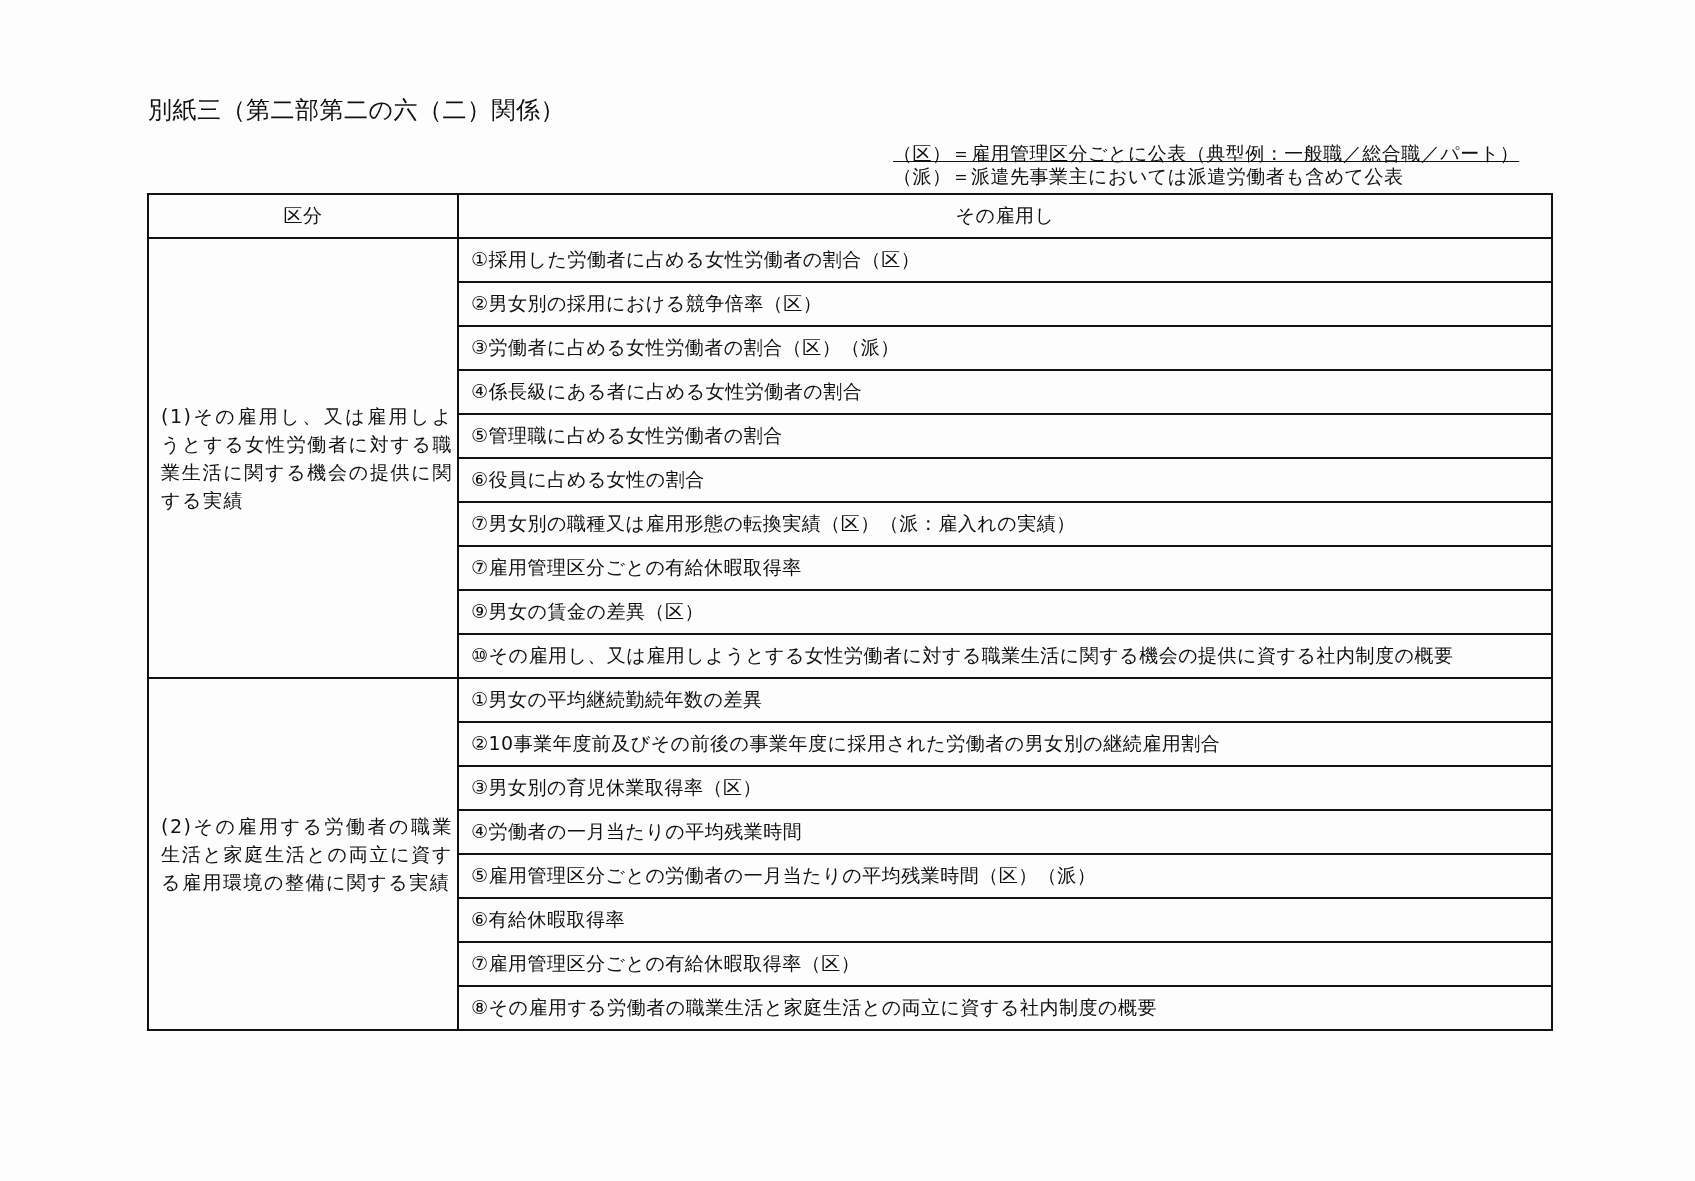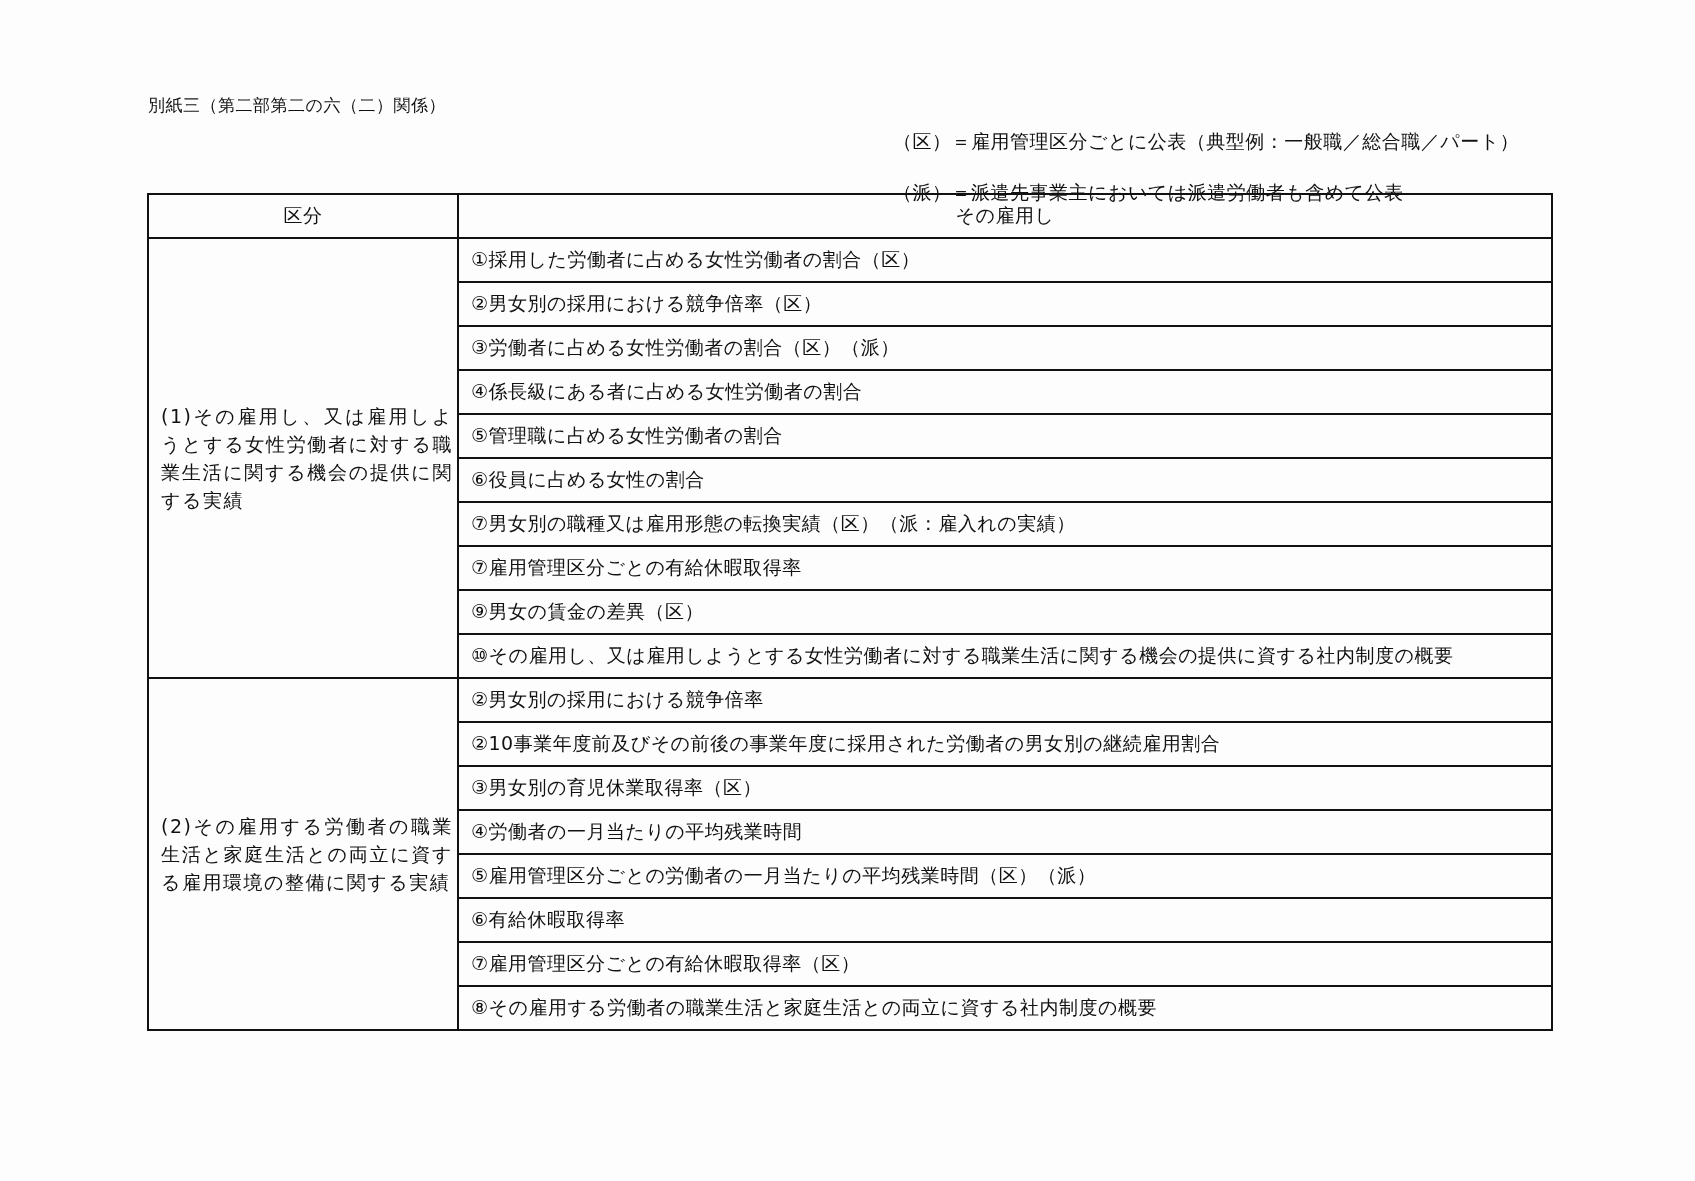--- a/index.html
+++ b/index.html
@@ -12,33 +12,33 @@
       height: 1181px;
       position: relative;
       font-family: "DejaVu Sans", "Liberation Sans", sans-serif;
       color: #111;
       overflow: hidden;
     }
     .doc-title {
       position: absolute;
       left: 148px;
       top: 94px;
-      font-size: 17px;
+      font-size: 24px;
       letter-spacing: 0.5px;
       white-space: nowrap;
     }
     .legend {
       position: absolute;
       left: 893px;
       font-size: 19px;
       letter-spacing: 0.5px;
       white-space: nowrap;
     }
-    .legend-1 { top: 129px; }
-    .legend-2 { top: 180px; }
+    .legend-1 { top: 141px; text-decoration: underline; }
+    .legend-2 { top: 164px; }
 
     table.items {
       position: absolute;
       left: 147px;
       top: 193px;
       width: 1404px;
       border-collapse: collapse;
       table-layout: fixed;
     }
     table.items th,
@@ -117,21 +117,21 @@
       </tr>
     <tr>
         <td class="item">⑨男女の賃金の差異（区）</td>
       </tr>
     <tr>
         <td class="item">⑩その雇用し、又は雇用しようとする女性労働者に対する職業生活に関する機会の提供に資する社内制度の概要</td>
       </tr>
 
     <tr>
       <td class="category" rowspan="8">(2)その雇用する労働者の職業生活と家庭生活との両立に資する雇用環境の整備に関する実績</td>
-      <td class="item">②男女別の採用における競争倍率</td>
+      <td class="item">①男女の平均継続勤続年数の差異</td>
     </tr>
     <tr>
         <td class="item">②10事業年度前及びその前後の事業年度に採用された労働者の男女別の継続雇用割合</td>
       </tr>
     <tr>
         <td class="item">③男女別の育児休業取得率（区）</td>
       </tr>
     <tr>
         <td class="item">④労働者の一月当たりの平均残業時間</td>
       </tr>

